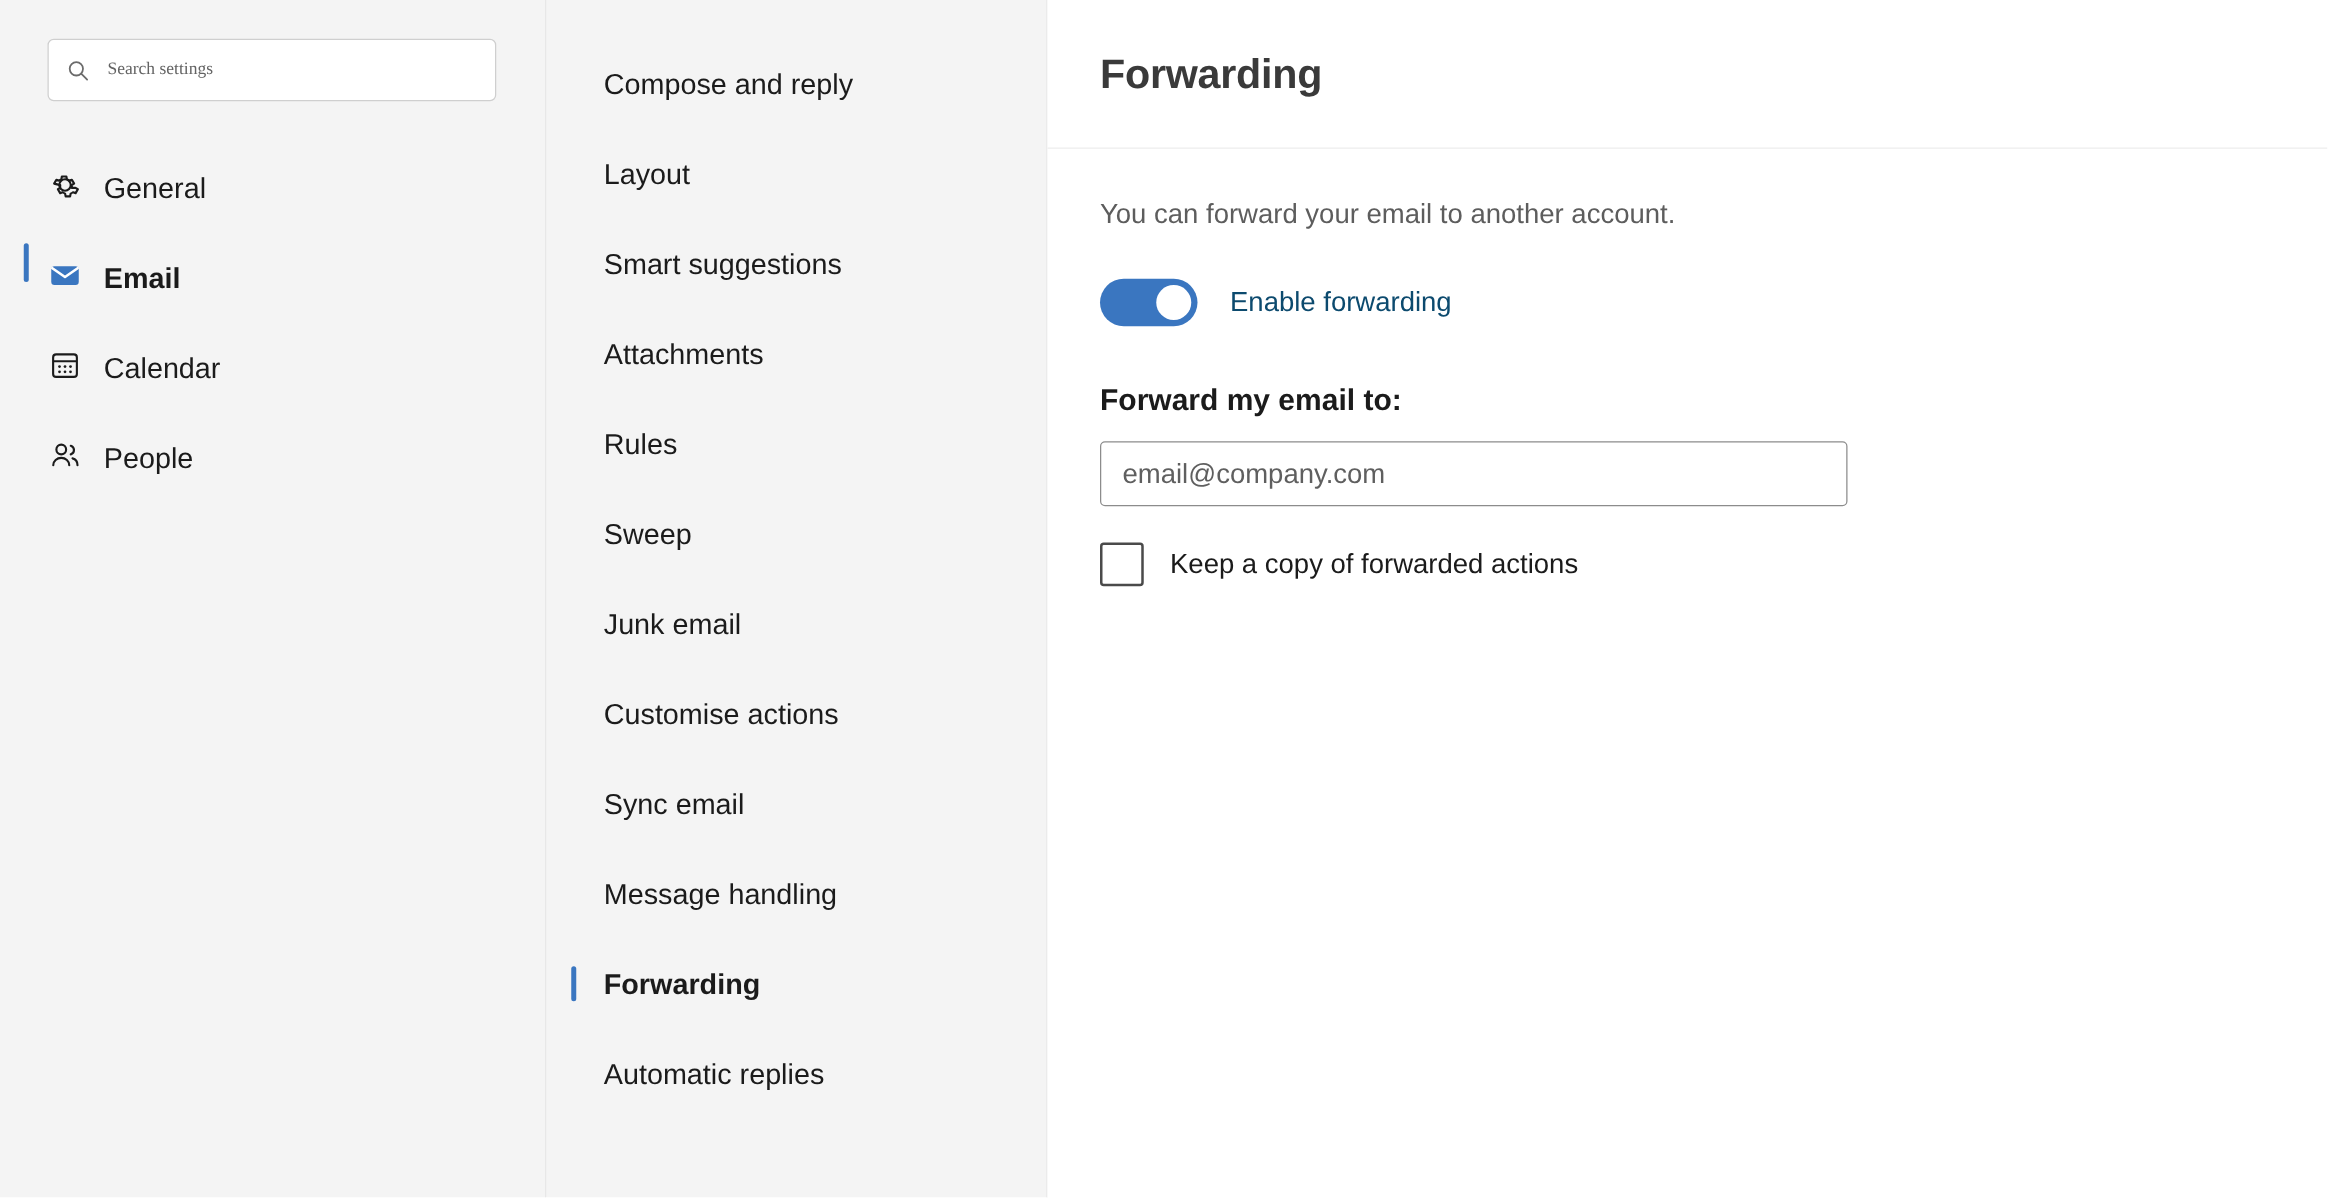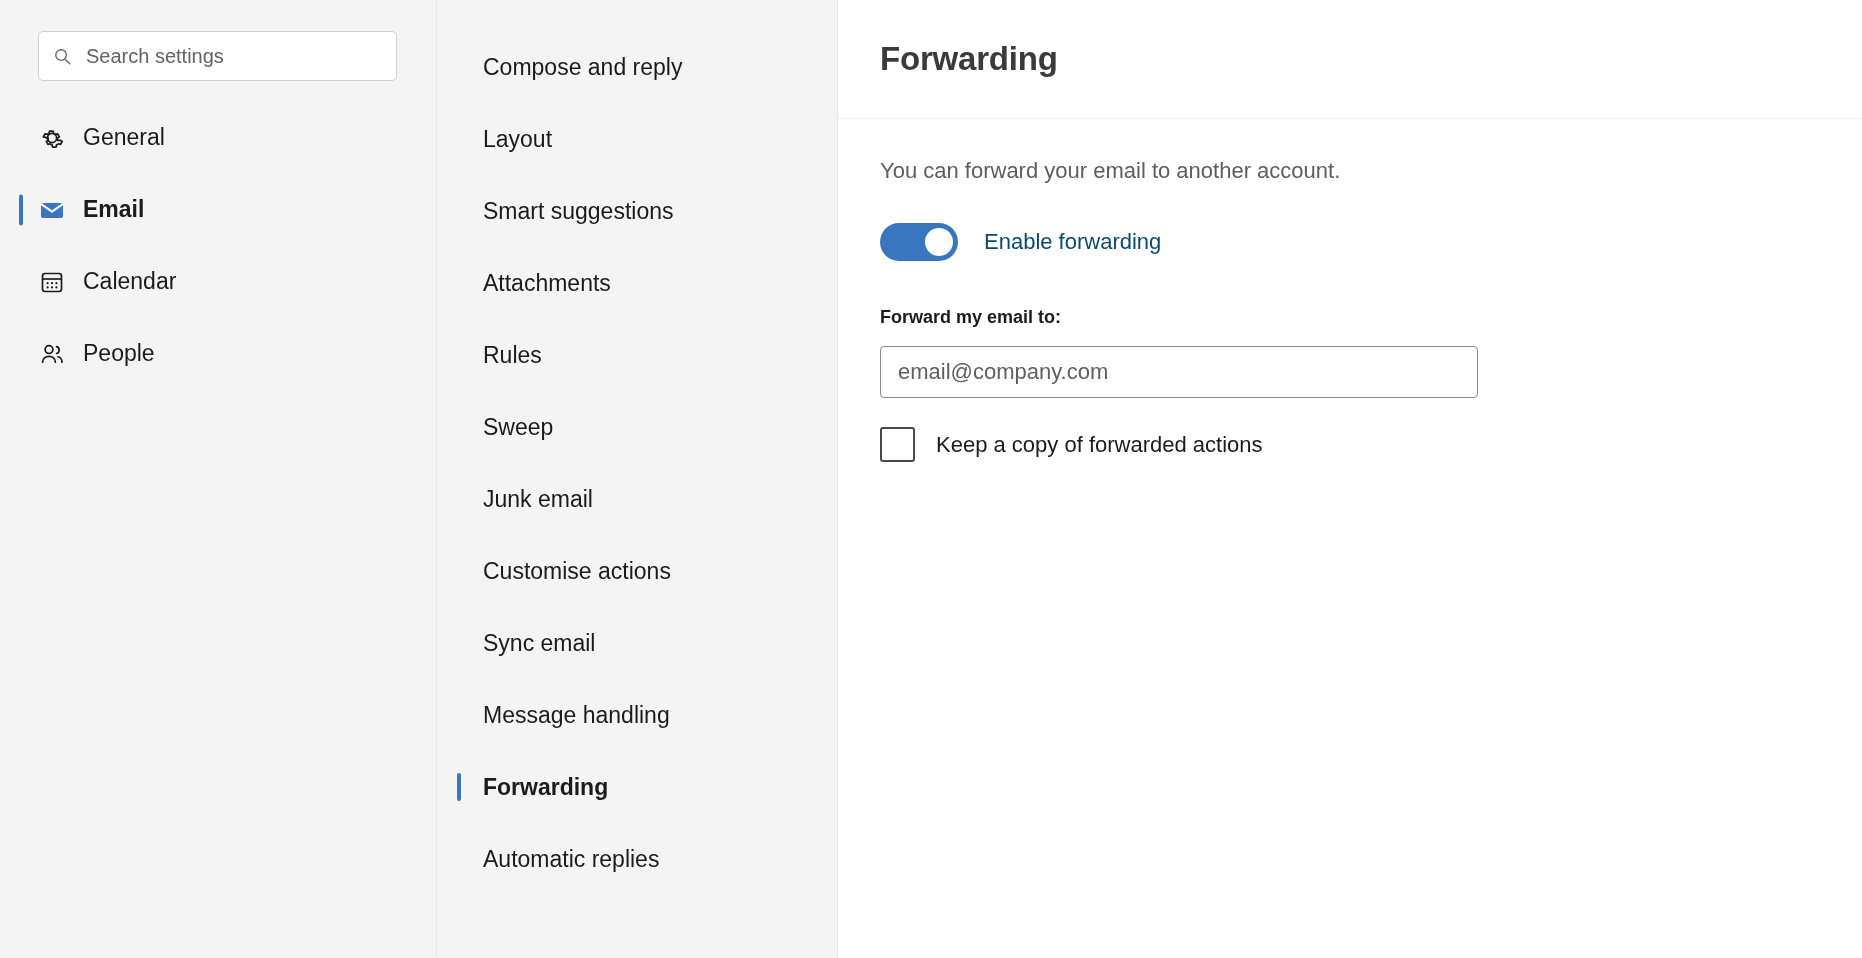--- a/index.html
+++ b/index.html
@@ -59,37 +59,37 @@
     height: 19px;
     flex: 0 0 19px;
     margin-right: 12px;
     display: block;
     color: #6b6b6b;
   }
   .search-input {
     border: 0;
     outline: 0;
     background: transparent;
-    font-family: Liberation Sans, sans-serif;
-    font-size: 20px;
+    font-family: Liberation Serif, serif;
+    font-size: 14px;
     color: #2a2a2a;
     width: 100%;
     line-height: 1;
   }
   .search-input::placeholder { color: #636363; opacity: 1; }
 
   .nav-list {
     margin: 32px 0 0 0;
     padding: 0;
     list-style: none;
   }
   .nav-item {
     position: relative;
     display: flex;
-    align-items: center;
+    align-items: flex-end;
     height: 49px;
     margin-bottom: 23px;
     padding-left: 38px;
     cursor: pointer;
     font-size: 23px;
     color: #1b1b1b;
   }
   .nav-item .indicator {
     position: absolute;
     left: 19px;
@@ -208,21 +208,21 @@
     background: #ffffff;
   }
   .toggle-label {
     margin-left: 26px;
     font-size: 22px;
     color: #0c4a6e;
     line-height: 1;
   }
 
   .field-label {
-    font-size: 18px;
+    font-size: 24px;
     font-weight: 700;
     color: #1b1b1b;
     margin: 11px 0 18px 0;
     line-height: 1.1;
   }
   .email-input {
     width: 598px;
     height: 52px;
     border: 1px solid #8c8c8c;
     border-radius: 4px;

